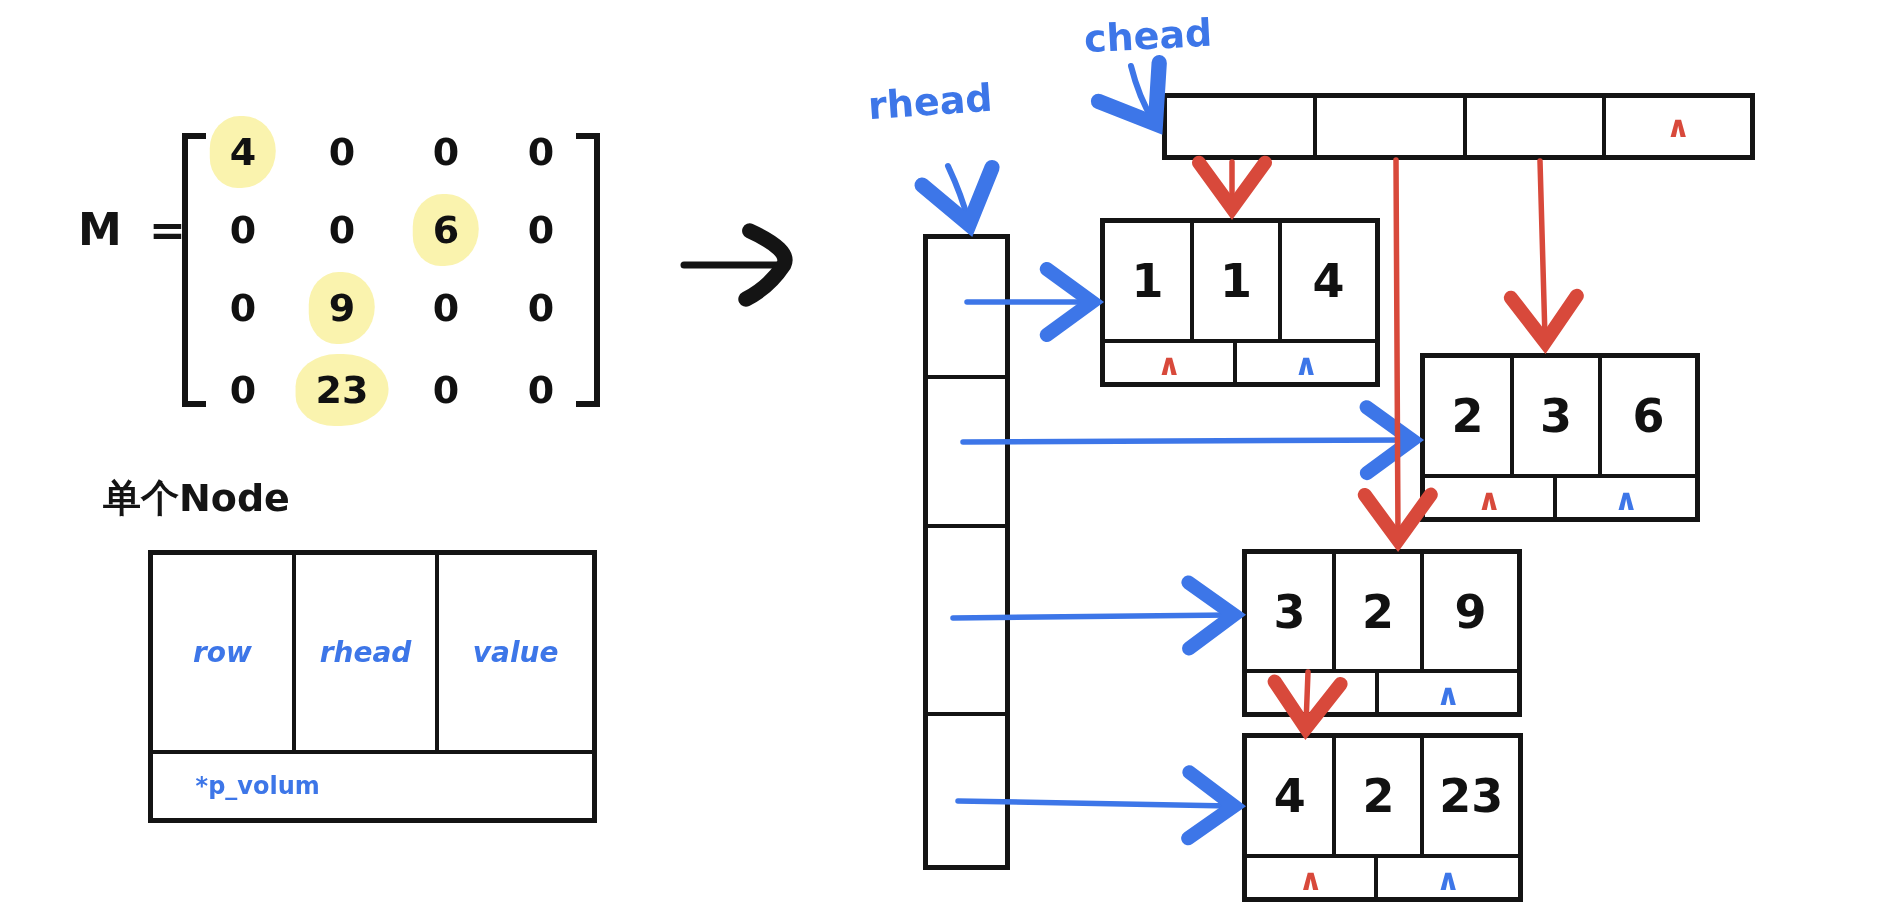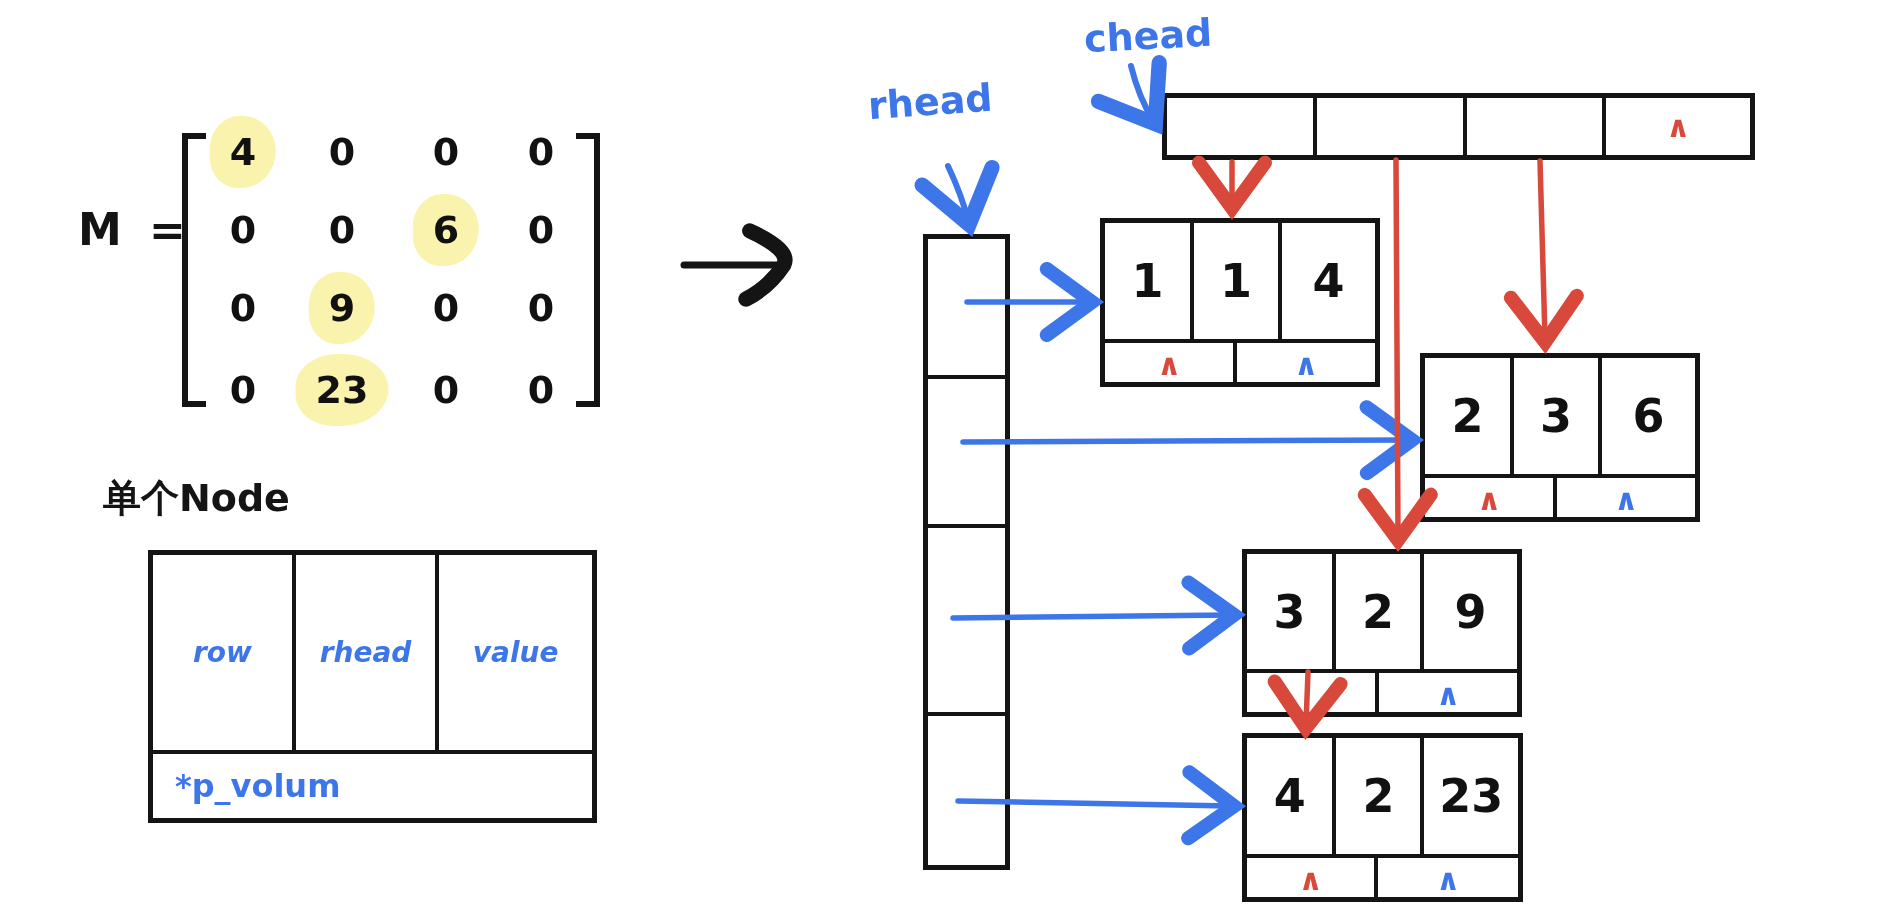--- a/index.html
+++ b/index.html
@@ -15,21 +15,21 @@
   .bracket.left{border-left:6px solid #141414;border-top:6px solid #141414;border-bottom:6px solid #141414;}
   .bracket.right{border-right:6px solid #141414;border-top:6px solid #141414;border-bottom:6px solid #141414;}
   .m-cell{font-size:38px;font-weight:600;transform:translate(-50%,-50%);text-align:center;}
   .hl{background:#faf3ae;border-radius:48% 52% 55% 45%;padding:14px 20px;}
   
   .frame{box-sizing:border-box;border:5px solid #141414;background:#fff;}
   .row-flex{display:flex;height:100%;}
   .cell{box-sizing:border-box;display:flex;align-items:center;justify-content:center;}
   .cell + .cell{border-left:4px solid #141414;}
   .tpl-label{font-size:28px;font-weight:600;font-style:italic;}
-  .ptr-label{font-size:32px;font-weight:600;}
+  .ptr-label{font-size:24px;font-weight:600;}
   .title{font-size:38px;font-weight:700;}
   .head-label{font-size:38px;font-weight:600;}
   .node-val{font-size:46px;font-weight:600;}
   .nil{font-size:30px;font-weight:700;line-height:1;}
   .stack{display:flex;flex-direction:column;height:100%;}
   .stack > div{box-sizing:border-box;}
   .stack > div + div{border-top:4px solid #141414;}
   svg{position:absolute;left:0;top:0;pointer-events:none;}
 </style>
 </head>

